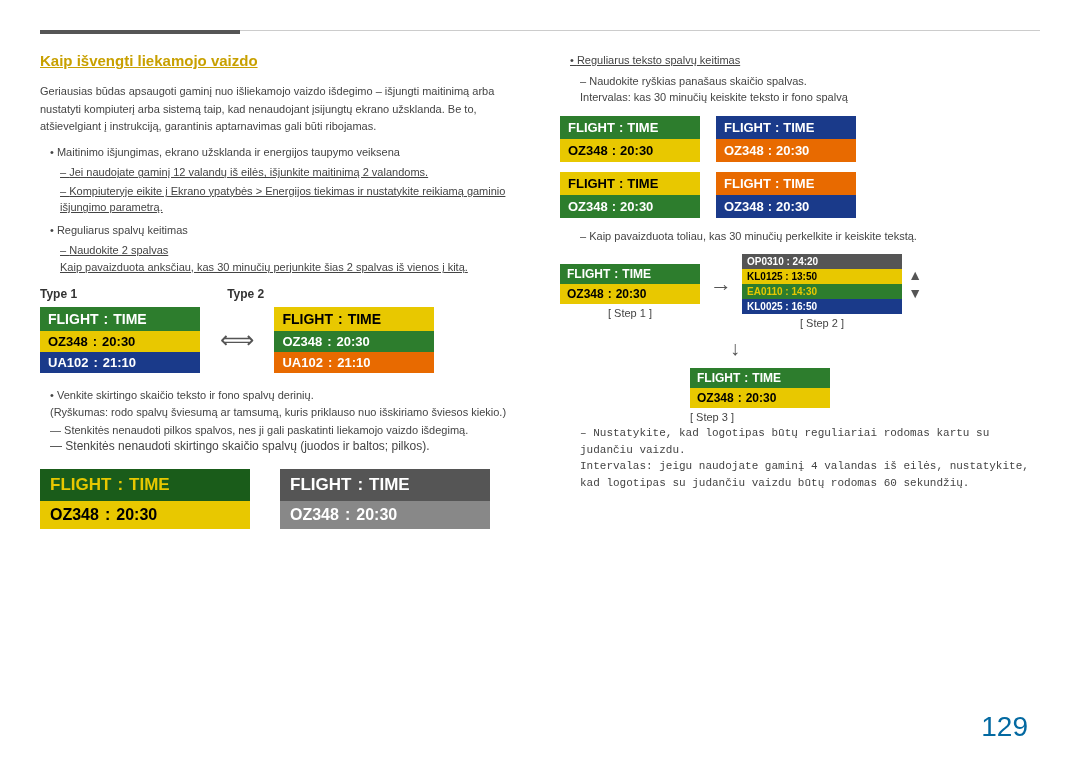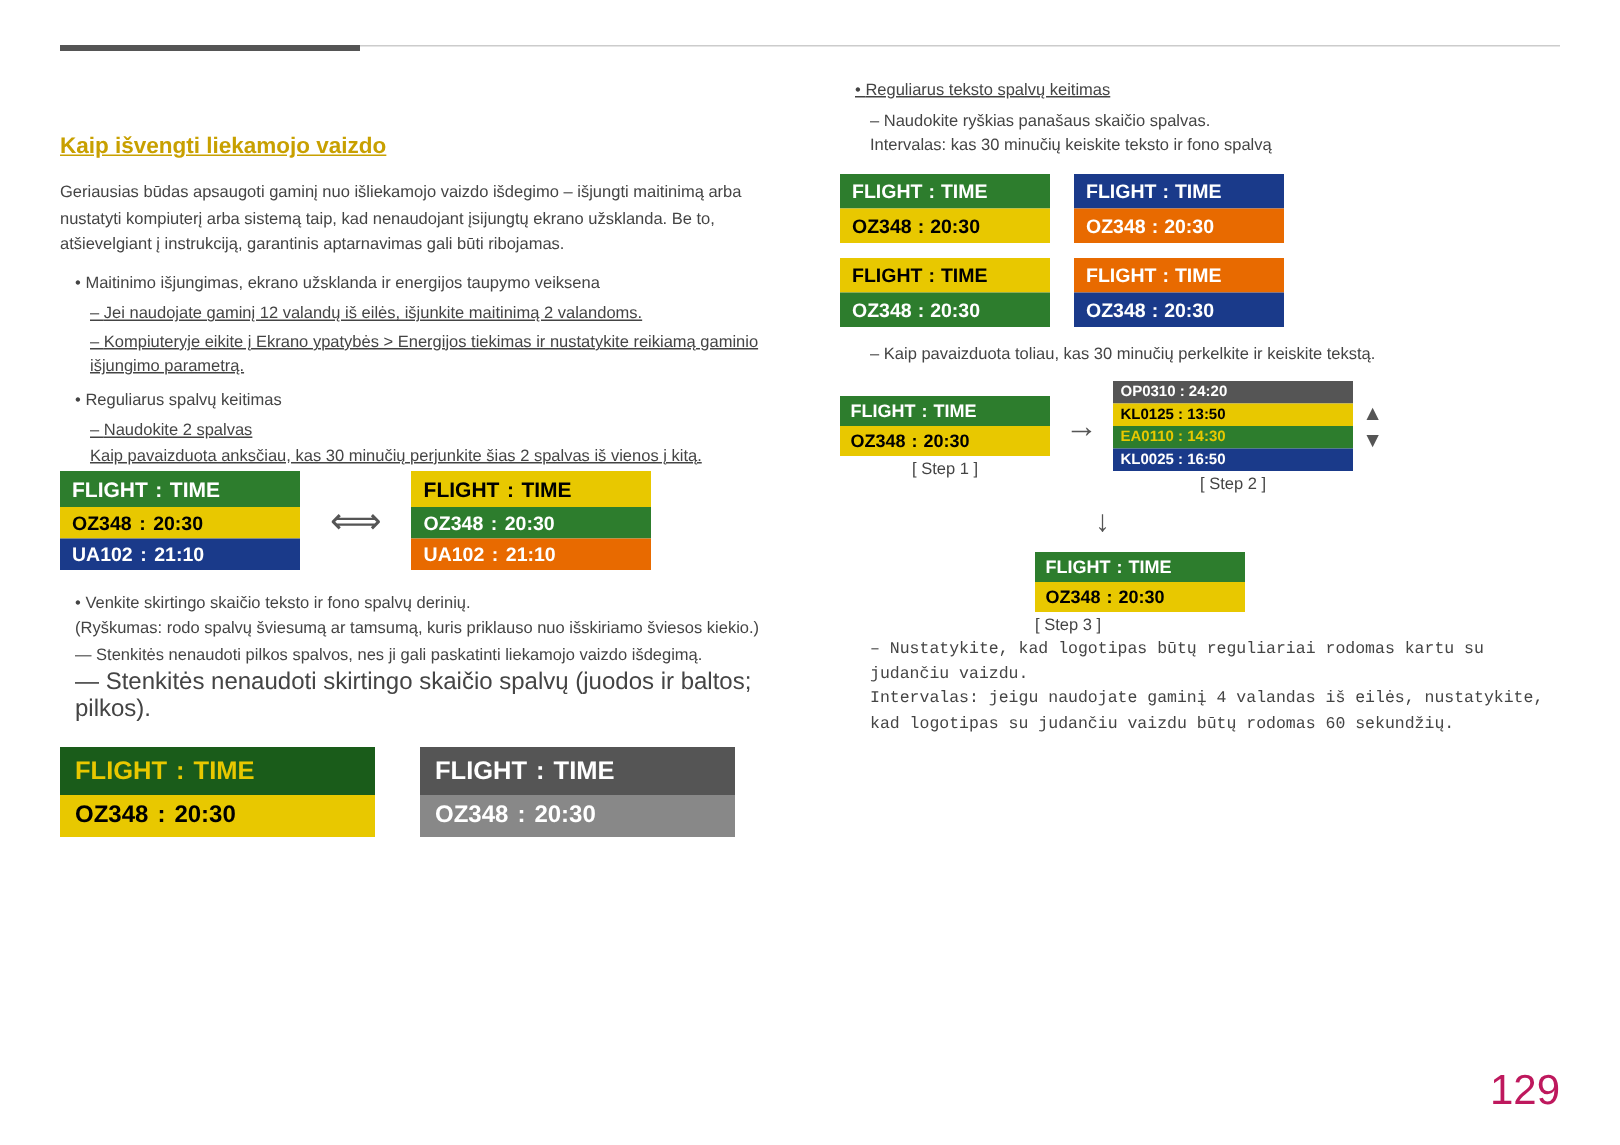--- a/index.html
+++ b/index.html
@@ -33,21 +33,20 @@
       height: 1px;
       background: #ccc;
     }
     .content-area {
       display: flex;
       gap: 30px;
     }
     .left-column {
       width: 490px;
       flex-shrink: 0;
-      margin-top: 37px;
     }
     .right-column {
       flex: 1;
     }
     .section-title {
       font-size: 15px;
       font-weight: bold;
       color: #c8a000;
       text-decoration: underline;
       margin-bottom: 14px;
@@ -207,23 +206,23 @@
       margin-top: 3px;
     }
     .step-with-label {
       display: flex;
       flex-direction: column;
       align-items: center;
     }
     .page-number {
       position: absolute;
       bottom: 20px;
-      right: 40px;
+      right: 52px;
       font-size: 28px;
-      color: #be185d;
+      color: #0369a1;
       font-weight: 300;
     }
     .dash-note {
       font-size: 11px;
       line-height: 1.5;
       color: #444;
       margin-left: 20px;
       margin-bottom: 6px;
     }
     .dash-note::before { content: "– "; }
@@ -257,20 +256,24 @@
       <div style="margin-top:6px;">
         <div class="bullet-item">
           <span>Reguliarus spalvų keitimas</span>
         </div>
         <div class="dash-item">
           <span style="white-space:pre-line;">Naudokite 2 spalvas
 Kaip pavaizduota anksčiau, kas 30 minučių perjunkite šias 2 spalvas iš vienos į kitą.</span>
         </div>
       </div>
 
+      <div class="type-labels">
+        <span class="type-label">Type 1</span>
+        <span class="type-label">Type 2</span>
+      </div>
 
       <div class="flight-boards-row">
 
         <div class="flight-board">
           <div class="fb-header green-bg white-text">
             <span>FLIGHT</span>
             <span class="colon">:</span>
             <span>TIME</span>
           </div>
           <div class="fb-row yellow-bg black-text">
@@ -305,21 +308,21 @@
           </div>
         </div>
       </div>
 
       <div style="margin-top:6px;">
         <div class="bullet-item">
           <span style="white-space:pre-line;">Venkite skirtingo skaičio teksto ir fono spalvų derinių.
 (Ryškumas: rodo spalvų šviesumą ar tamsumą, kuris priklauso nuo išskiriamo šviesos kiekio.)</span>
         </div>
         <div style="font-size:11px; color:#444; margin-left:10px; margin-bottom:3px;">— <span>Stenkitės nenaudoti pilkos spalvos, nes ji gali paskatinti liekamojo vaizdo išdegimą.</span></div>
-        <div style="font-size:16px; color:#444; margin-left:10px; margin-bottom:8px;">— <span>Stenkitės nenaudoti skirtingo skaičio spalvų (juodos ir baltos; pilkos).</span></div>
+        <div style="font-size:12px; color:#444; margin-left:10px; margin-bottom:8px;">— <span>Stenkitės nenaudoti skirtingo skaičio spalvų (juodos ir baltos; pilkos).</span></div>
       </div>
 
       <div class="bottom-boards-row">
 
         <div class="big-flight-board">
           <div class="big-fb-header" style="background:#1a5c1a; color:#e8c800;">
             <span>FLIGHT</span>
             <span style="margin:0 6px; color:#e8c800;">:</span>
             <span>TIME</span>
           </div>

